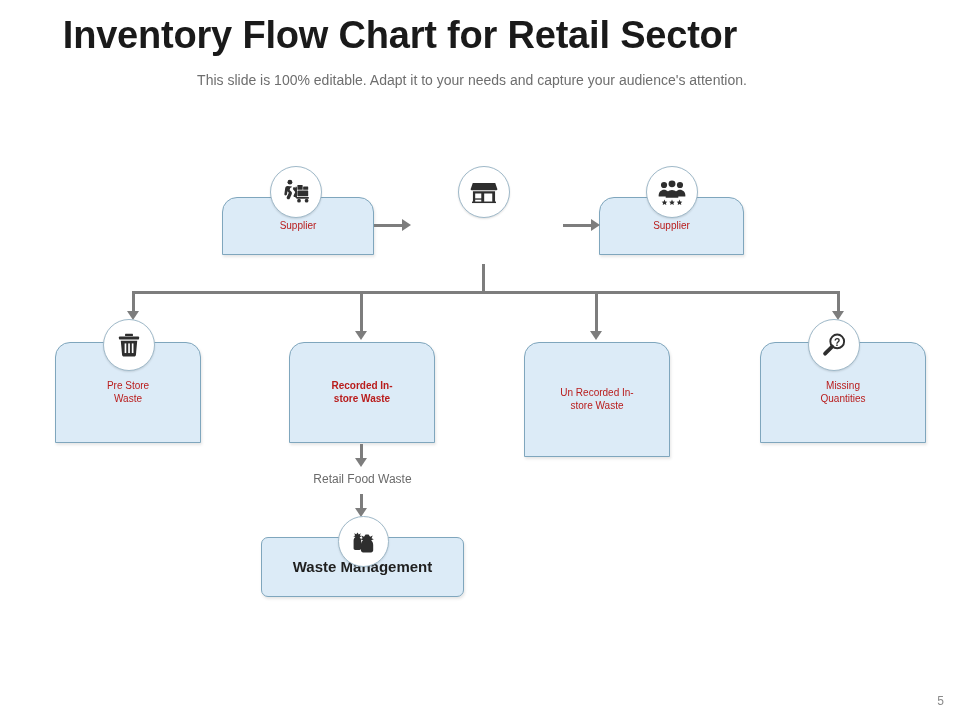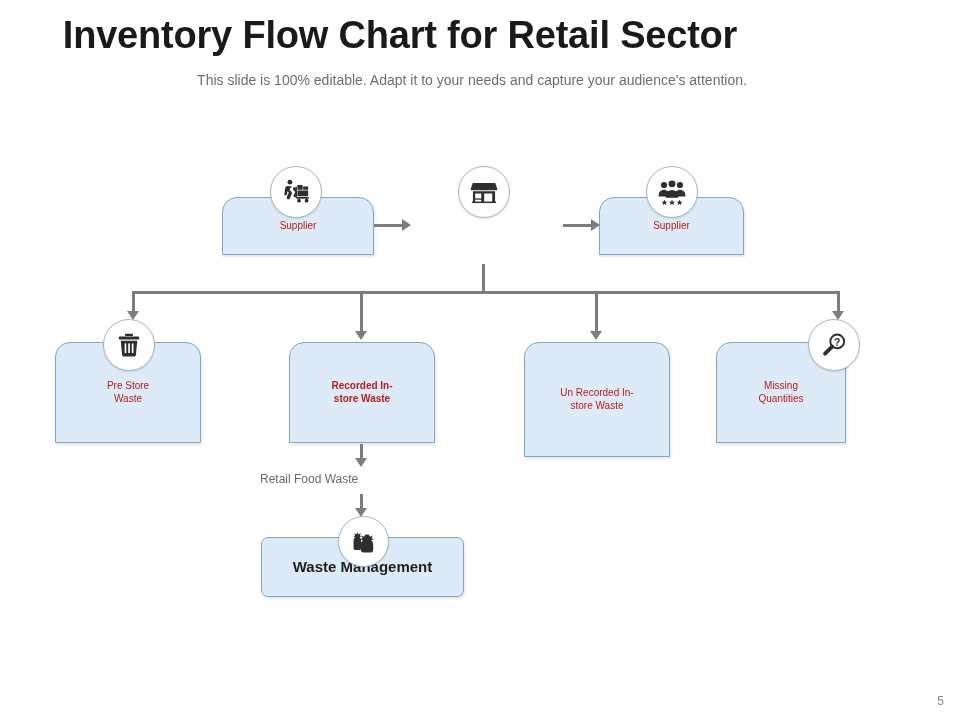--- a/index.html
+++ b/index.html
@@ -114,20 +114,21 @@
     border-top: 6px solid transparent;
     border-bottom: 6px solid transparent;
     border-left: 9px solid #7d7d7d;
     z-index: 2;
   }
 
   .edge-label {
     position: absolute;
     font-size: 12px;
     color: #6a6a6a;
+    text-align: center;
     white-space: nowrap;
   }
 
   #page-number {
     position: absolute;
     right: 16px;
     bottom: 12px;
     font-size: 12px;
     color: #8a8a8a;
   }
@@ -234,21 +235,21 @@
   <div class="node tall" style="left:289px; top:342px; width:146px; height:101px;font-weight:bold;">
     <span class="node-label">Recorded In-
 store Waste</span>
   </div>
 
   <div class="node tall" style="left:524px; top:342px; width:146px; height:115px;">
     <span class="node-label">Un Recorded In-
 store Waste</span>
   </div>
 
-  <div class="node tall" style="left:716px; top:342px; width:130px; height:101px;">
+  <div class="node tall" style="left:760px; top:342px; width:166px; height:101px;">
     <span class="node-label">Missing
 Quantities</span>
   </div>
   <div class="icon-badge" style="left:808px; top:319px;">
     <svg width="29" height="29" viewBox="0 0 32 32" fill="none">
       <circle cx="19" cy="11.5" r="7.6" stroke="#2e2e2e" stroke-width="2.1" fill="#ffffff"></circle>
       <path d="M13.4 17.2L5.6 25" stroke="#2e2e2e" stroke-width="4.2" stroke-linecap="round"></path>
       <text x="19" y="16.2" font-family="'Liberation Sans', sans-serif" font-size="11.5" font-weight="bold" fill="#2e2e2e" text-anchor="middle">?</text>
     </svg>
   </div>

